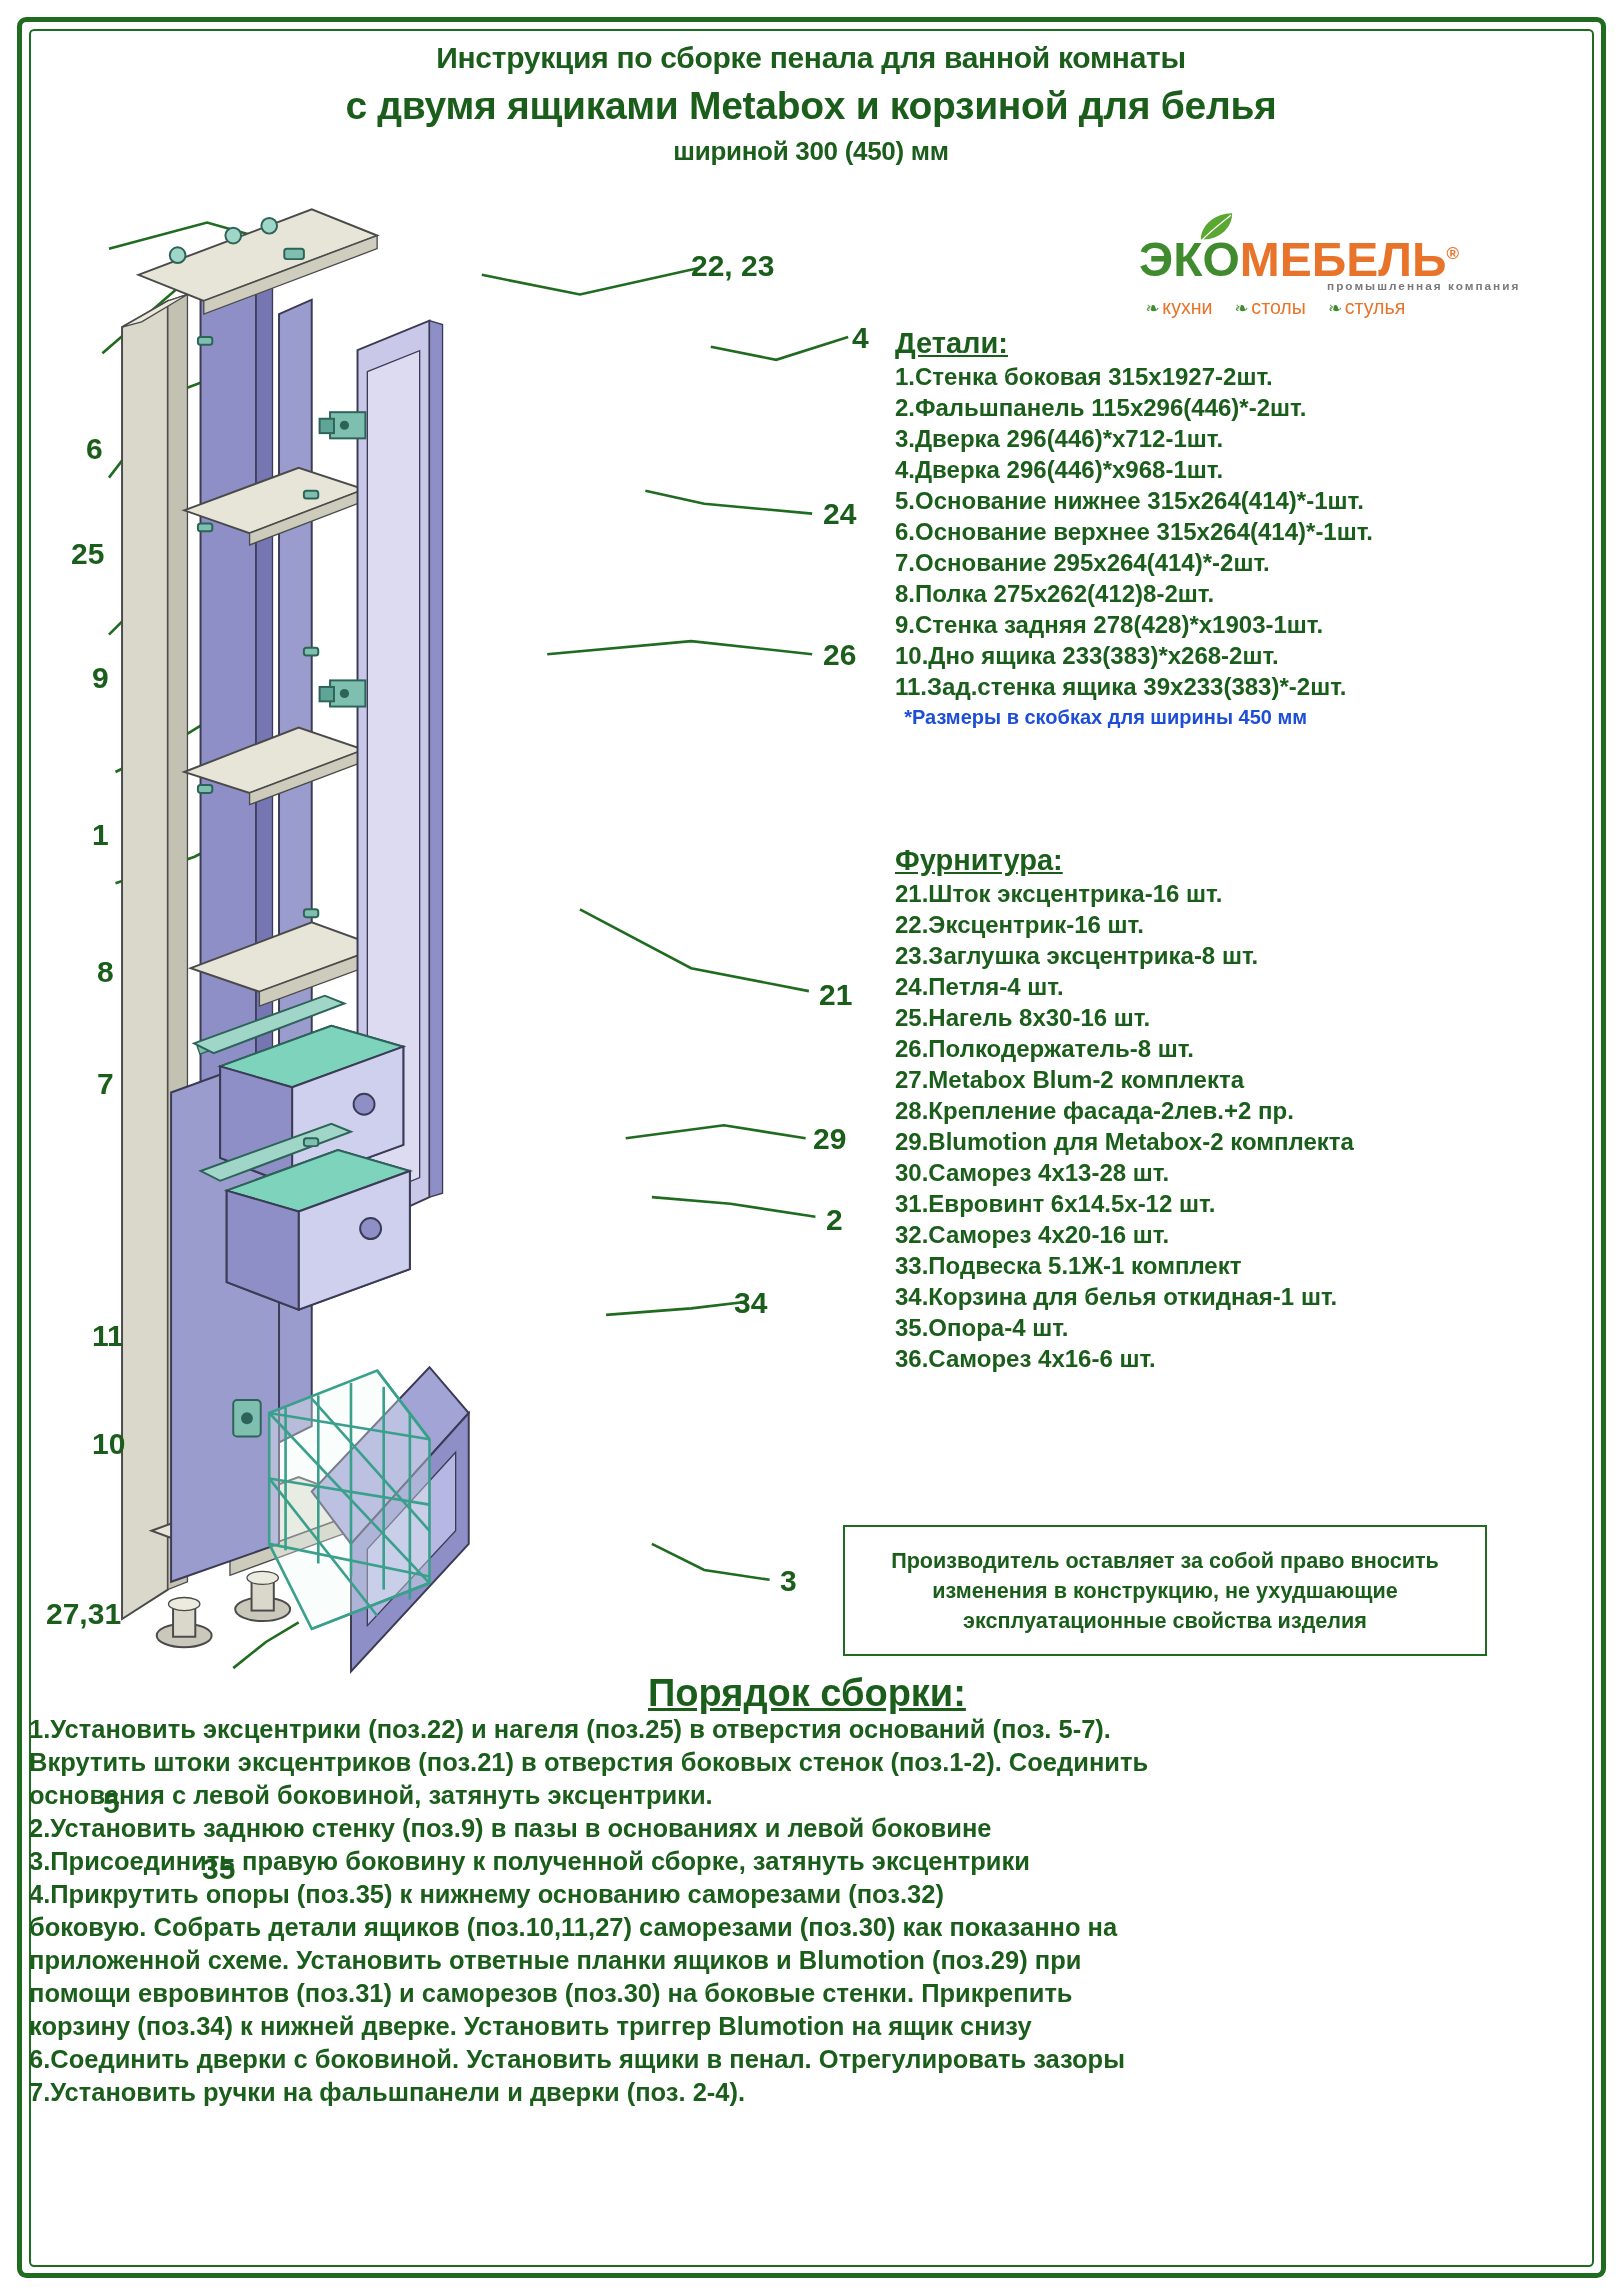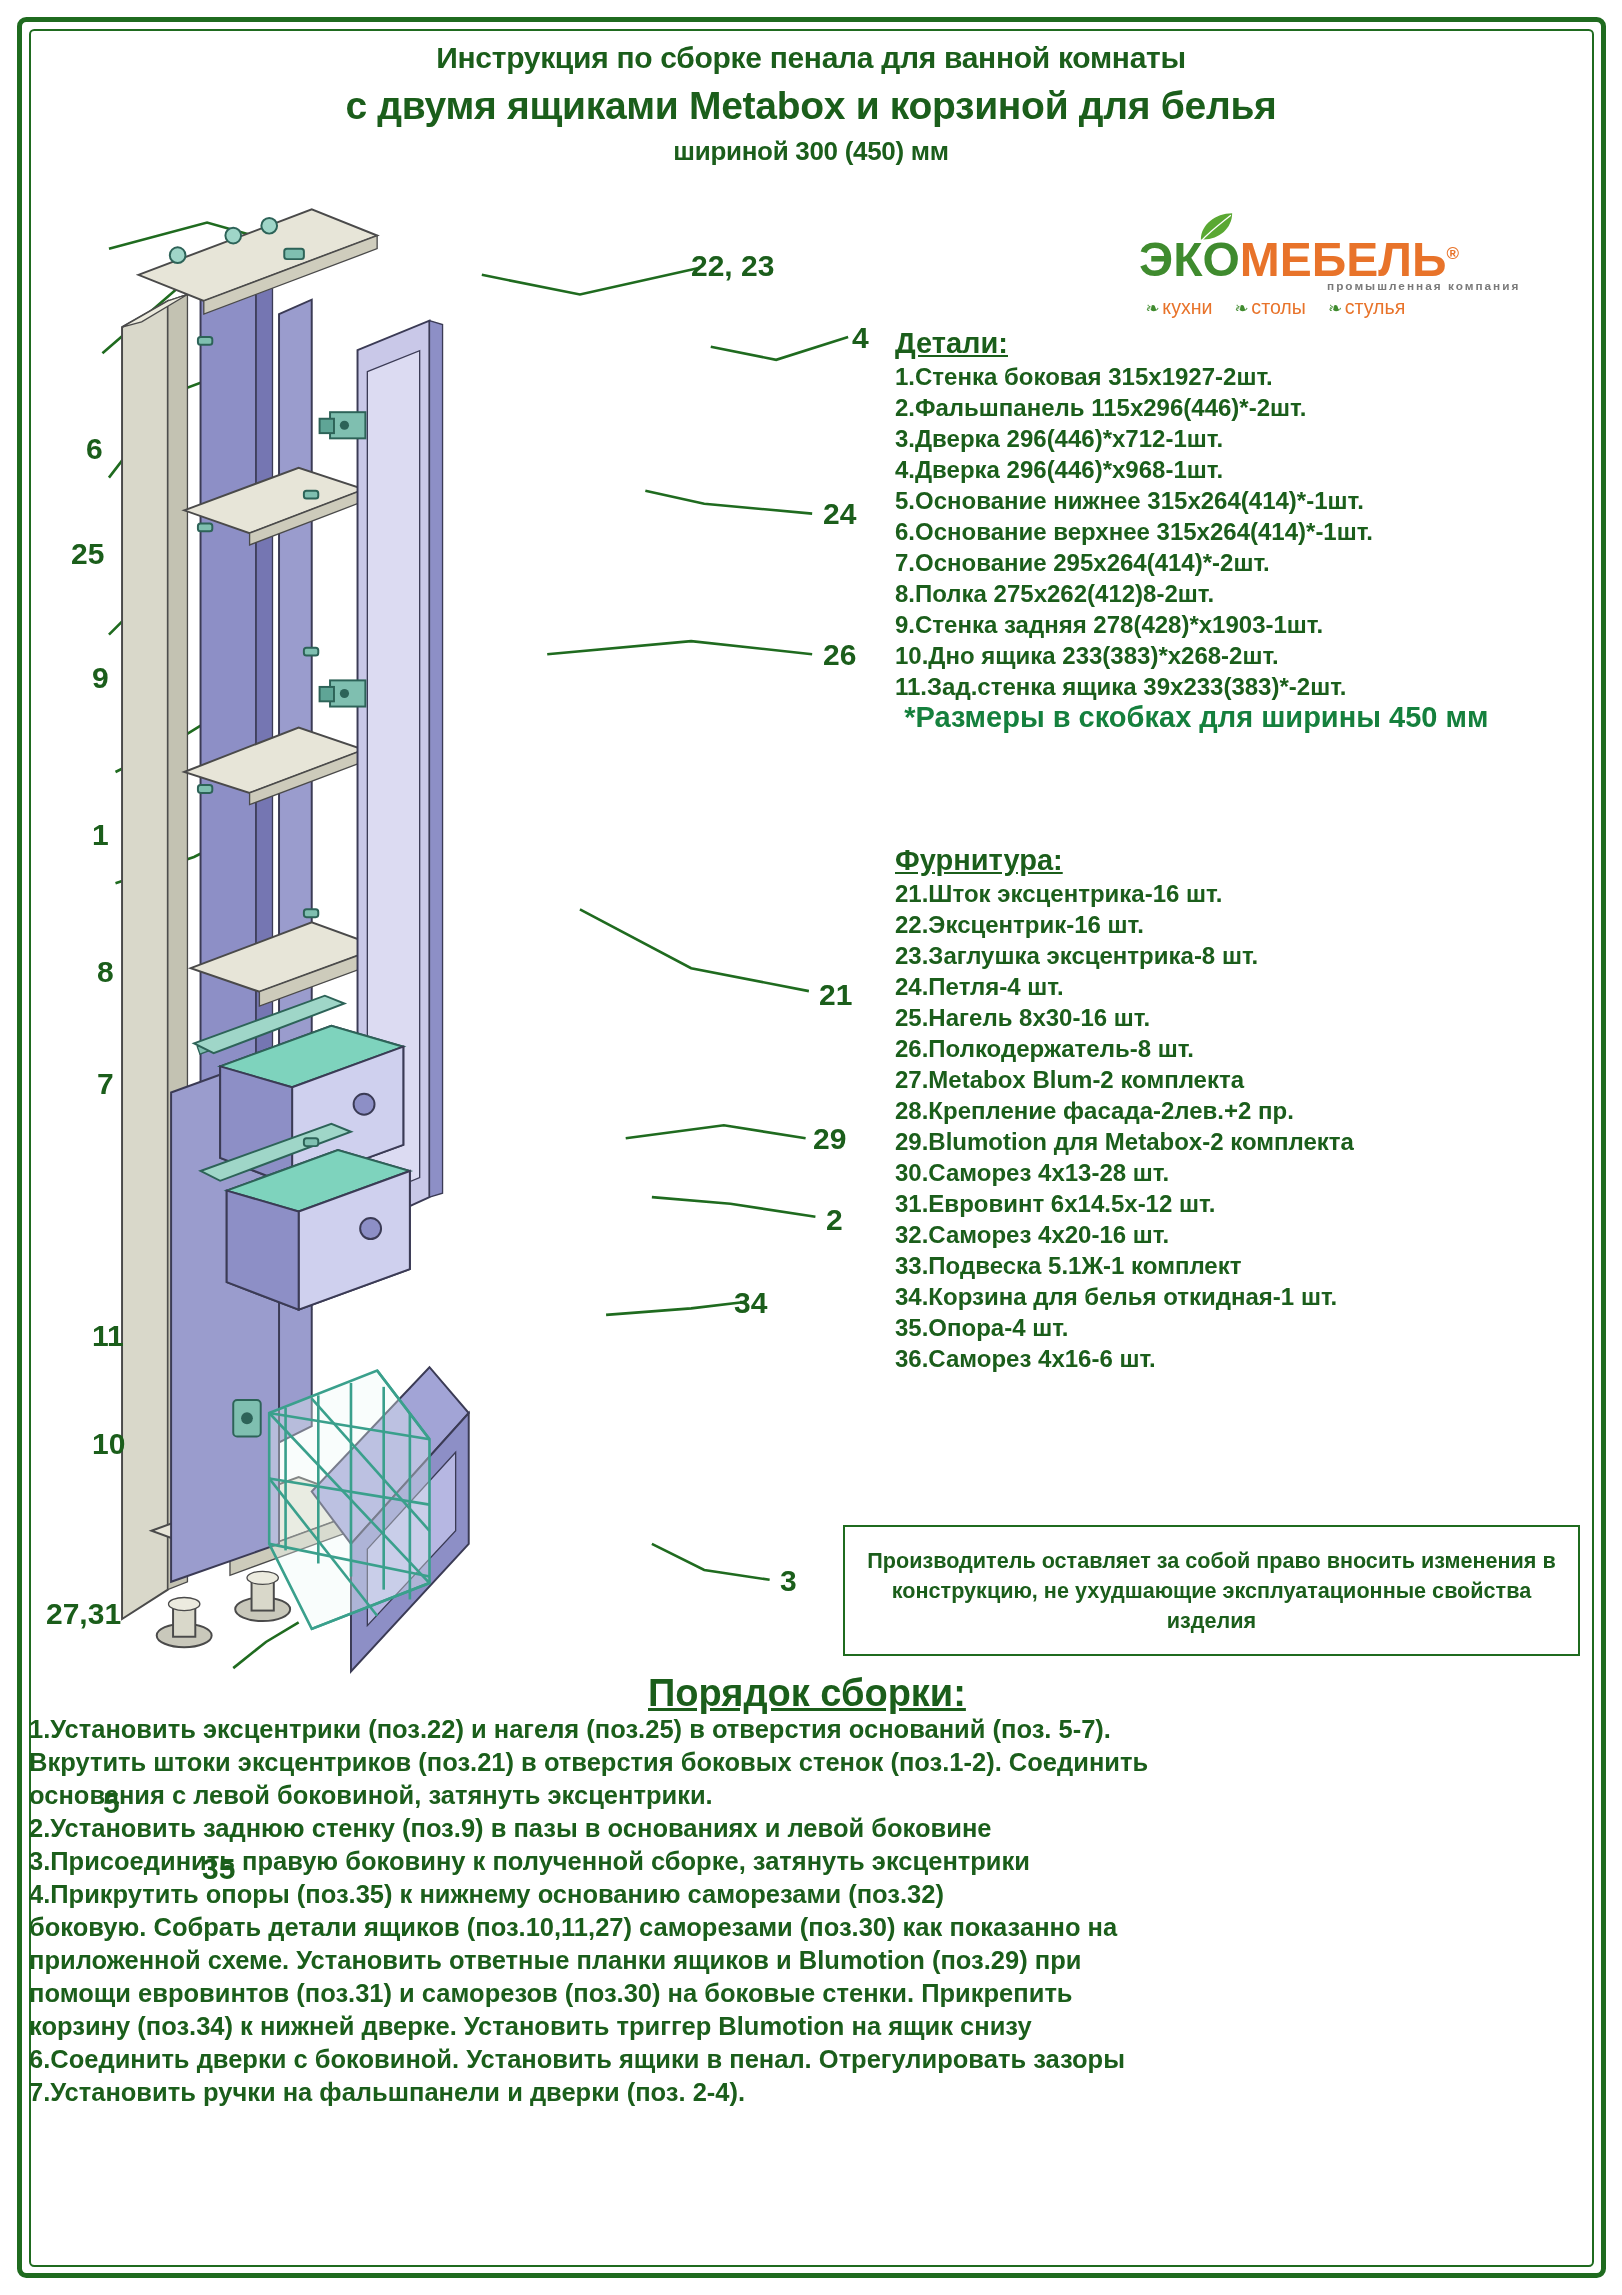--- a/index.html
+++ b/index.html
@@ -130,39 +130,39 @@
     padding: 0;
   }
   .parts-list li, .hardware-list li {
     font-size: 24px;
     line-height: 31px;
     color: #1b5e1b;
     white-space: nowrap;
     font-weight: bold;
   }
   .note-star {
-    font-size: 29px;
+    font-size: 20px;
     line-height: 31px;
-    color: #15803d;
+    color: #1d4ed8;
     font-weight: bold;
     padding-left: 9.2px;
   }
   .hardware-block {
     position: absolute;
     left: 895px;
     top: 844px;
     width: 694px;
   }
 
   
   .disclaimer {
     position: absolute;
     left: 843px;
     top: 1525px;
-    width: 737px;
+    width: 644px;
     height: 131px;
     border: 2.6px solid #1f6b1f;
     box-sizing: border-box;
     display: flex;
     align-items: center;
     justify-content: center;
     text-align: center;
     padding: 5.2px 11.8px;
   }
   .disclaimer p {

